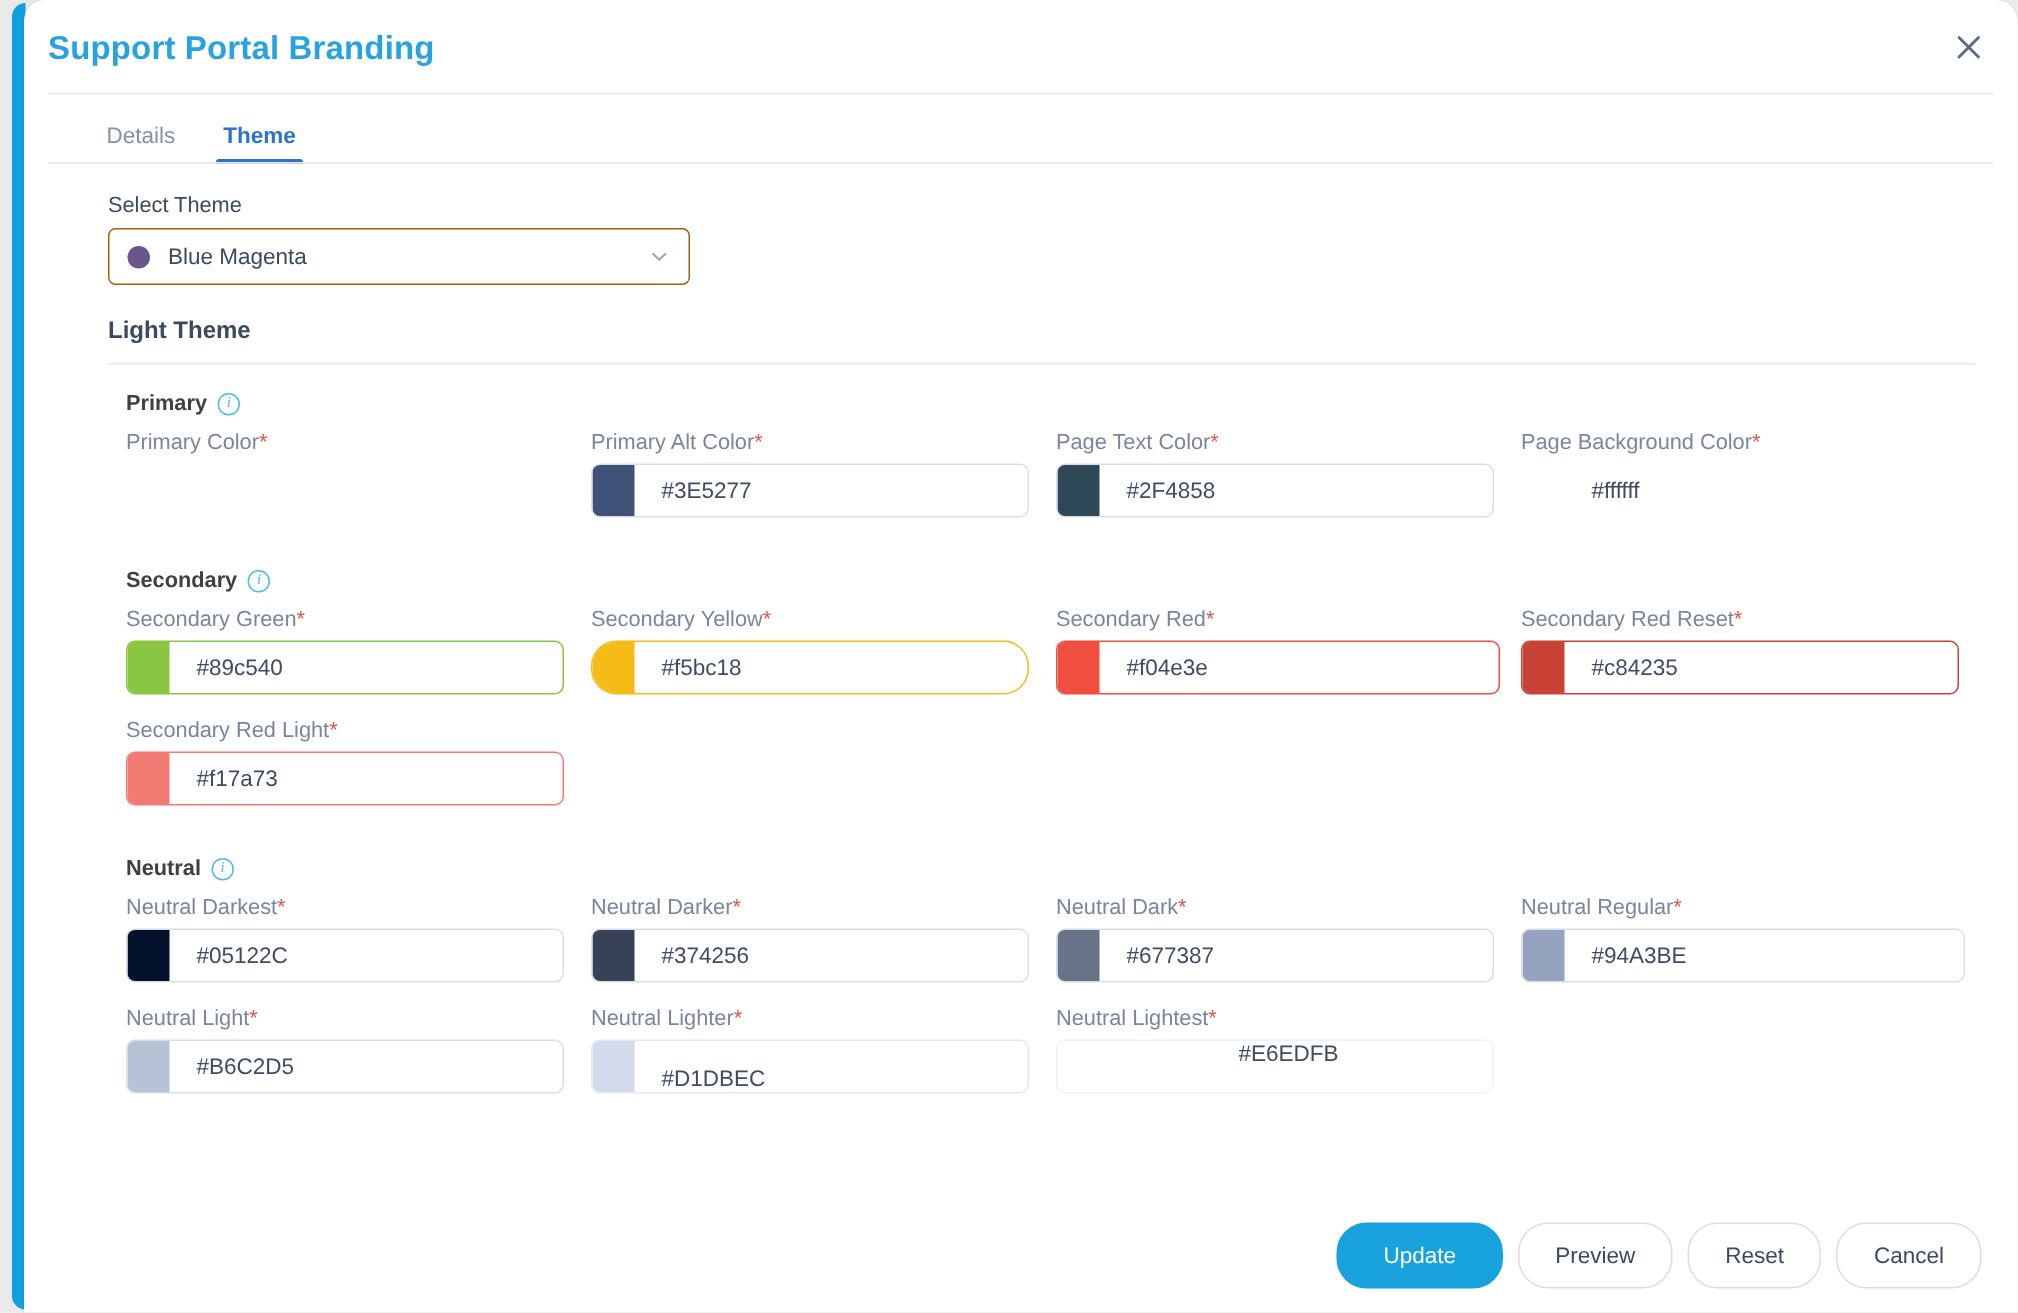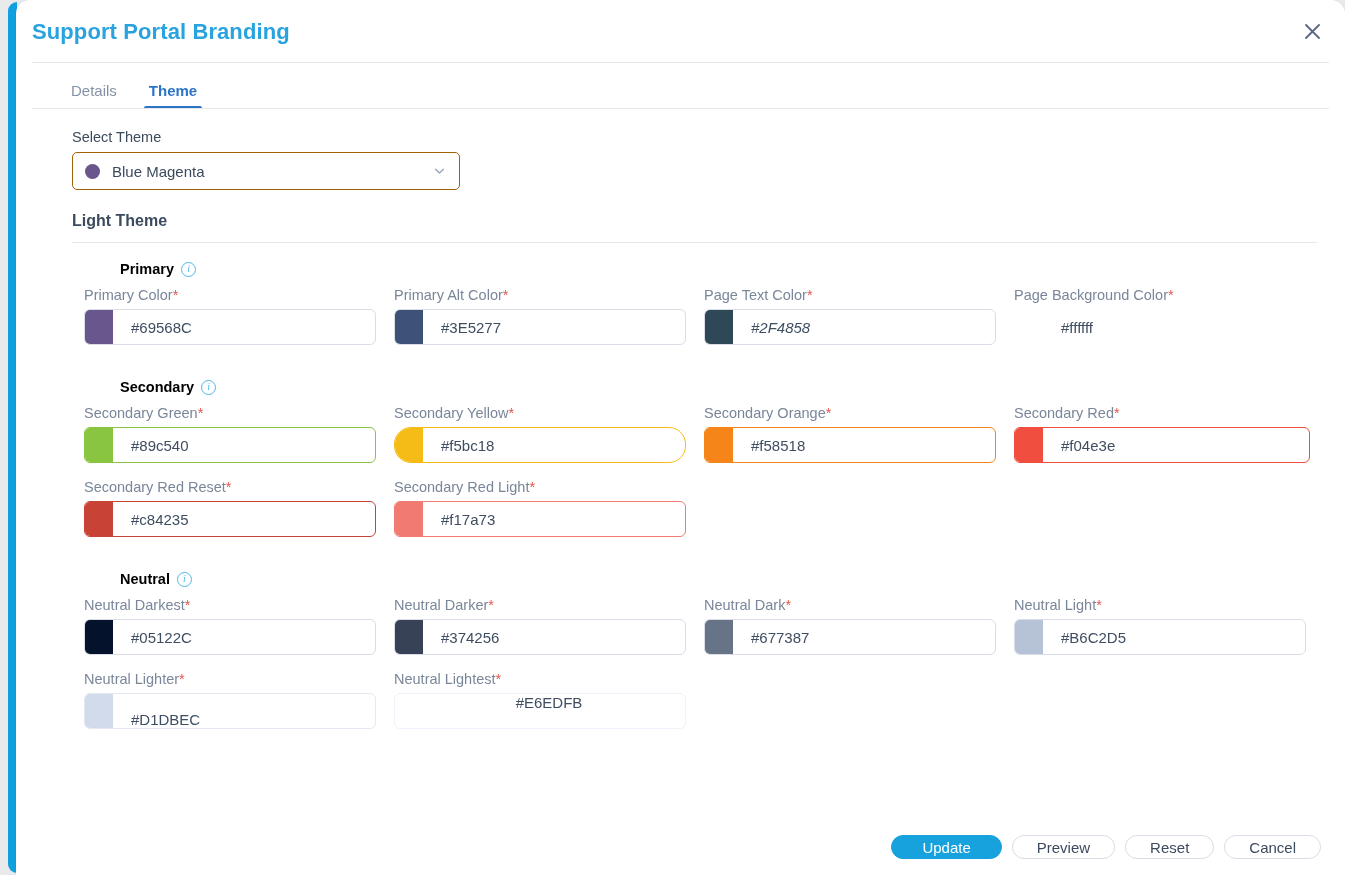--- a/index.html
+++ b/index.html
@@ -146,21 +146,21 @@
     width: 1245px;
   }
 
   
   .group-head {
     display: flex; align-items: center;
     gap: 7px;
     margin: 18px 0 10px 12px;
   }
   .group-head-text {
-    font-size: 14.5px; color: #000000; font-weight: 600; margin-left: 36px;
+    font-size: 14.5px; color: #404040; font-weight: 600;
   }
   .info-icon {
     width: 15px; height: 15px;
     border-radius: 50%;
     border: 1.3px solid #4ebaea;
     color: #4ebaea;
     font-size: 10px;
     font-style: italic;
     font-family: "Liberation Serif", serif;
     display: flex; align-items: center; justify-content: center;
@@ -215,21 +215,21 @@
   }
   .color-input.naked .chip { background: transparent; }
 
   
   .footer {
     position: absolute;
     right: 24px; bottom: 16px;
     display: flex; gap: 10px;
   }
   .btn {
-    height: 24px;
+    height: 44px;
     padding: 0 24px;
     border-radius: 20px;
     border: 1px solid #d8dde6;
     background: #fff;
     color: #3c4a5e;
     font-size: 15px;
     font-family: "Liberation Sans", sans-serif;
     cursor: pointer;
     display: flex; align-items: center; justify-content: center;
   }
@@ -282,35 +282,31 @@
       <div class="section-rule"></div>
 
       <div id="groups-root">
           <div class="group-head">
             <span class="group-head-text">Primary</span>
             <span class="info-icon">i</span>
           </div>
           <div class="grid">
             <div class="cell">
               <div class="cell-label"><span>Primary Color</span><span class="req">*</span></div>
-              <div class="color-input" style="border-color: rgb(216, 221, 230);">
-                <span class="chip" style="background: rgb(105, 86, 140);"></span>
-                <span class="val">#69568C</span>
-              </div>
             </div>
             <div class="cell">
               <div class="cell-label"><span>Primary Alt Color</span><span class="req">*</span></div>
               <div class="color-input" style="border-color: rgb(216, 221, 230);">
                 <span class="chip" style="background: rgb(62, 82, 119);"></span>
                 <span class="val">#3E5277</span>
               </div>
             </div>
             <div class="cell">
               <div class="cell-label"><span>Page Text Color</span><span class="req">*</span></div>
-              <div class="color-input" style="border-color: rgb(216, 221, 230); font-style: italic;">
+              <div class="color-input" style="border-color: rgb(216, 221, 230);">
                 <span class="chip" style="background: rgb(47, 72, 88);"></span>
                 <span class="val">#2F4858</span>
               </div>
             </div>
             <div class="cell wide">
               <div class="cell-label"><span>Page Background Color</span><span class="req">*</span></div>
               <div class="color-input naked wide">
                 <span class="chip"></span>
                 <span class="val">#ffffff</span>
               </div>
@@ -328,27 +324,20 @@
                 <span class="val">#89c540</span>
               </div>
             </div>
             <div class="cell">
               <div class="cell-label"><span>Secondary Yellow</span><span class="req">*</span></div>
               <div class="color-input" style="border-color: rgb(245, 188, 24); border-radius: 17px;">
                 <span class="chip" style="background: rgb(245, 188, 24);"></span>
                 <span class="val">#f5bc18</span>
               </div>
             </div>
-            <div class="cell">
-              <div class="cell-label"><span>Secondary Orange</span><span class="req">*</span></div>
-              <div class="color-input" style="border-color: rgb(245, 133, 24);">
-                <span class="chip" style="background: rgb(245, 133, 24);"></span>
-                <span class="val">#f58518</span>
-              </div>
-            </div>
             <div class="cell wide">
               <div class="cell-label"><span>Secondary Red</span><span class="req">*</span></div>
               <div class="color-input wide" style="border-color: rgb(240, 78, 62);">
                 <span class="chip" style="background: rgb(240, 78, 62);"></span>
                 <span class="val">#f04e3e</span>
               </div>
             </div>
             <div class="cell">
               <div class="cell-label"><span>Secondary Red Reset</span><span class="req">*</span></div>
               <div class="color-input" style="border-color: rgb(200, 66, 53);">
@@ -381,20 +370,27 @@
               <div class="color-input" style="border-color: rgb(216, 221, 230); align-items: center;">
                 <span class="chip" style="background: rgb(55, 66, 86);"></span>
                 <span class="val">#374256</span>
               </div>
             </div>
             <div class="cell">
               <div class="cell-label"><span>Neutral Dark</span><span class="req">*</span></div>
               <div class="color-input" style="border-color: rgb(216, 221, 230);">
                 <span class="chip" style="background: rgb(103, 115, 135);"></span>
                 <span class="val">#677387</span>
+              </div>
+            </div>
+            <div class="cell wide">
+              <div class="cell-label"><span>Neutral Regular</span><span class="req">*</span></div>
+              <div class="color-input wide" style="border-color: rgb(216, 221, 230);">
+                <span class="chip" style="background: rgb(148, 163, 190);"></span>
+                <span class="val">#94A3BE</span>
               </div>
             </div>
             <div class="cell">
               <div class="cell-label"><span>Neutral Light</span><span class="req">*</span></div>
               <div class="color-input" style="border-color: rgb(216, 221, 230);">
                 <span class="chip" style="background: rgb(182, 194, 213);"></span>
                 <span class="val">#B6C2D5</span>
               </div>
             </div>
             <div class="cell">

